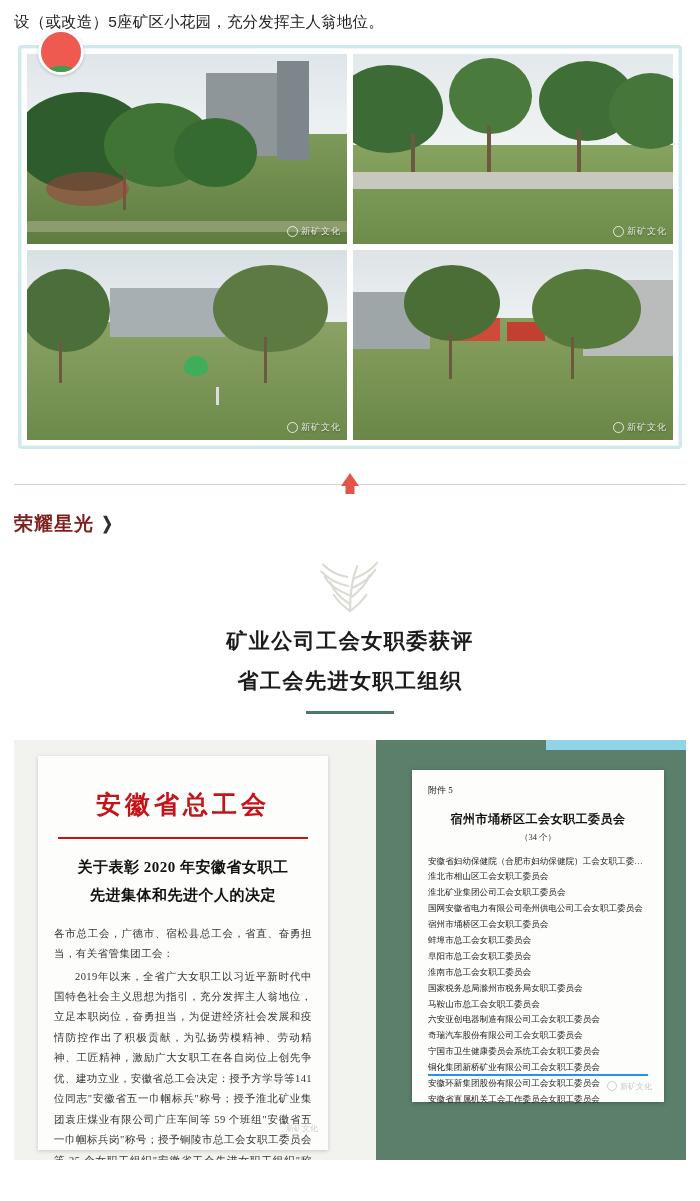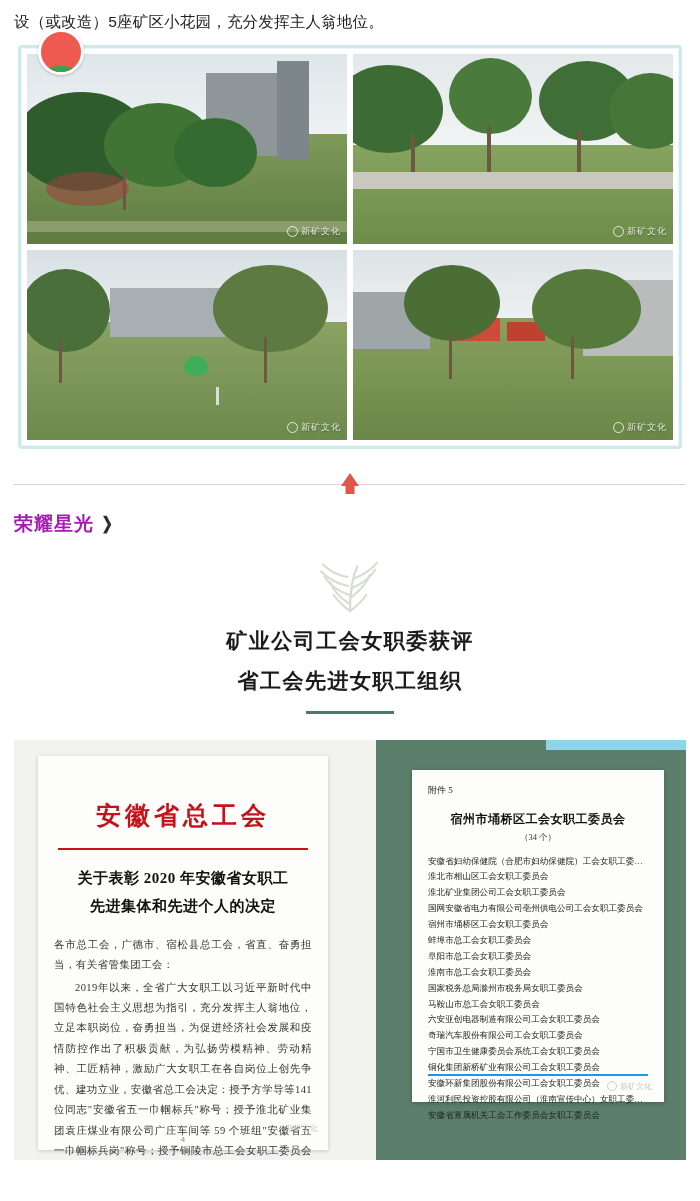--- a/index.html
+++ b/index.html
@@ -153,21 +153,21 @@
   
   .section-head {
     display: flex;
     align-items: center;
     gap: 6px;
     padding: 14px 0 0 14px;
   }
   .section-head .title {
     font-size: 19px;
     font-weight: bold;
-    color: #a21caf;
+    color: #7f1d1d;
     letter-spacing: 1px;
   }
   .section-head .chev {
     color: #2f2f2f;
     font-size: 17px;
     font-weight: bold;
     transform: scaleX(0.8);
   }
 
   
@@ -205,21 +205,21 @@
     overflow: hidden;
   }
   .doc-left {
     position: absolute;
     left: 24px;
     top: 16px;
     width: 290px;
     height: 394px;
     background: #fdfdfb;
     box-shadow: 0 1px 4px rgba(0,0,0,0.18);
-    padding: 21px 16px;
+    padding: 10px 16px;
     box-sizing: border-box;
   }
   .doc-title-red {
     text-align: center;
     color: #c5131a;
     font-family: "Liberation Serif", serif;
     font-weight: bold;
     font-size: 25px;
     letter-spacing: 4px;
     margin-top: 22px;
@@ -496,21 +496,20 @@
     <div class="list-item-doc">蚌埠市总工会女职工委员会</div>
     <div class="list-item-doc">阜阳市总工会女职工委员会</div>
     <div class="list-item-doc">淮南市总工会女职工委员会</div>
     <div class="list-item-doc">国家税务总局滁州市税务局女职工委员会</div>
     <div class="list-item-doc">马鞍山市总工会女职工委员会</div>
     <div class="list-item-doc">六安亚创电器制造有限公司工会女职工委员会</div>
     <div class="list-item-doc">奇瑞汽车股份有限公司工会女职工委员会</div>
     <div class="list-item-doc">宁国市卫生健康委员会系统工会女职工委员会</div>
     <div class="list-item-doc highlighted">铜化集团新桥矿业有限公司工会女职工委员会</div>
     <div class="list-item-doc">安徽环新集团股份有限公司工会女职工委员会</div>
-    <div class="list-item-doc">淮河利民投资控股有限公司（淮南宣传中心）女职工委员会</div>
     <div class="list-item-doc">安徽省直属机关工会工作委员会女职工委员会</div>
 
     <div class="wm-doc">
       <span class="wm-dot"></span>
       <span>新矿文化</span>
     </div>
   </div>
 
 </div>
 

